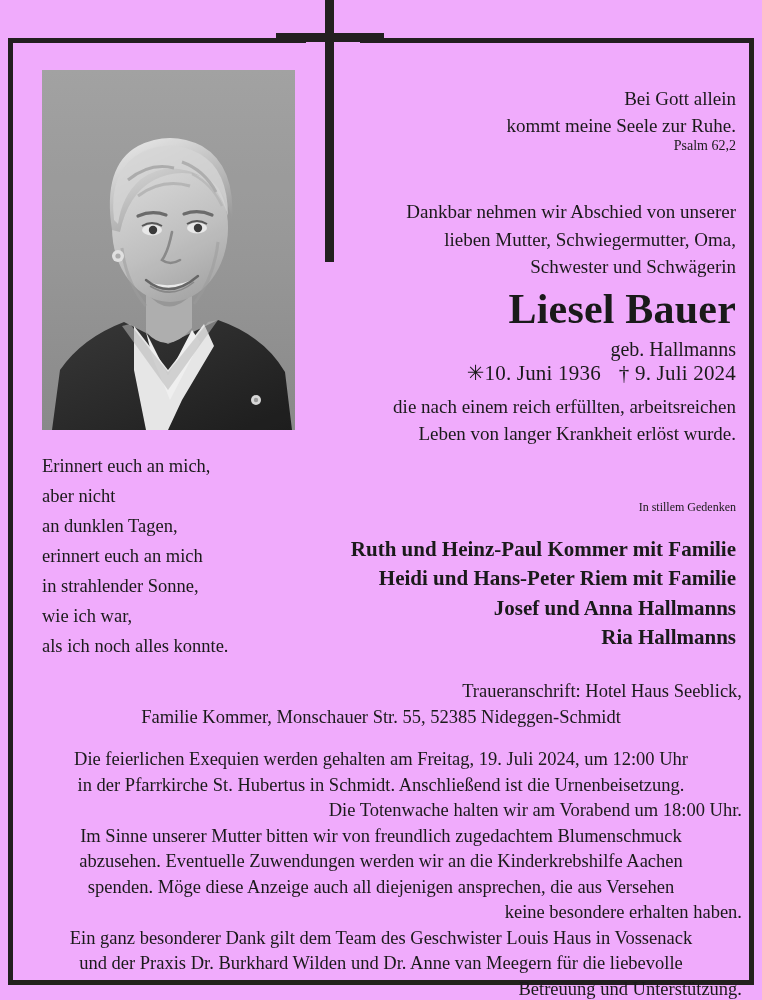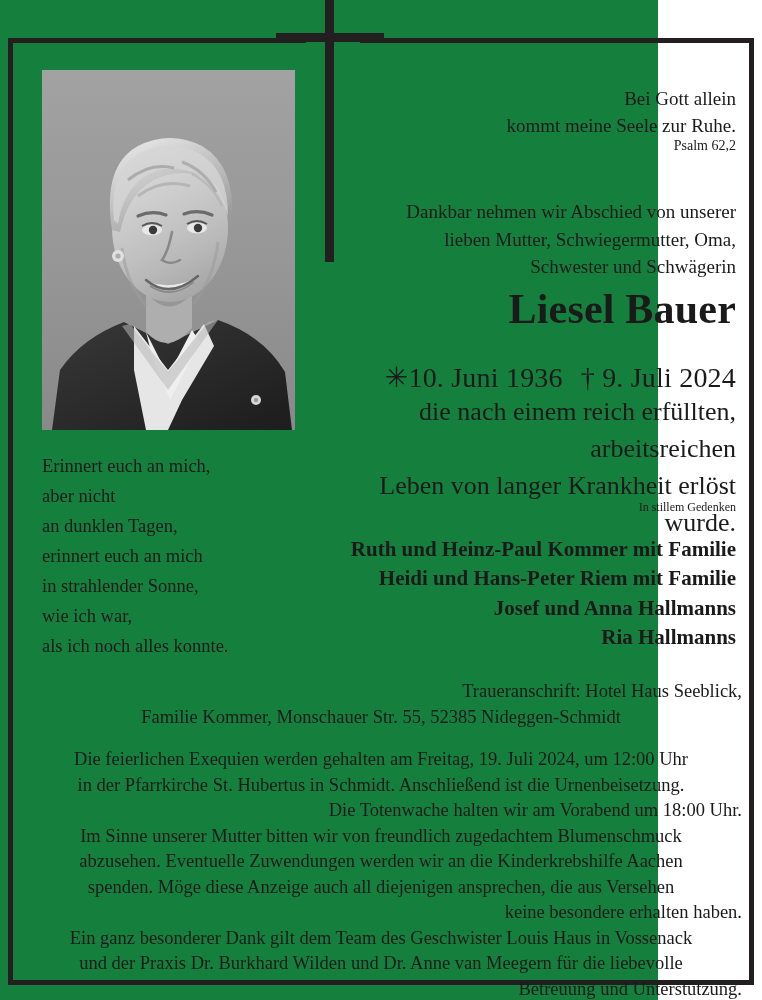--- a/index.html
+++ b/index.html
@@ -13,23 +13,23 @@
     position: relative;
     font-family: "Liberation Serif", "DejaVu Serif", serif;
     color: #1a1a1a;
     overflow: hidden;
   }
 
   
   #notice {
     position: absolute;
     left: 0; top: 0;
-    width: 658px;
+    width: 762px;
     height: 1000px;
-    background: #15803d;
+    background: #f0abfc;
   }
 
   .frame-edge {
     position: absolute;
     background: #231f20;
   }
   
   .frame-top-left  { left: 8px;   top: 38px;  width: 298px; height: 5px; }
   .frame-top-right { left: 360px; top: 38px;  width: 394px; height: 5px; }
   .frame-left      { left: 8px;   top: 38px;  width: 5px;   height: 947px; }
@@ -100,28 +100,28 @@
     font-weight: bold;
     letter-spacing: 0.2px;
     line-height: 1.08;
   }
   .maiden-name {
     top: 336px;
     font-size: 20px;
   }
   .dates {
     top: 360px;
-    font-size: 28px;
+    font-size: 21px;
     letter-spacing: 0.2px;
   }
   .dates .gap { display: inline-block; width: 18px; }
 
   .epitaph {
     top: 394px;
-    font-size: 26px;
+    font-size: 19px;
     line-height: 1.42;
   }
 
   
   .poem {
     position: absolute;
     left: 42px;
     top: 452px;
     width: 270px;
     text-align: left;
@@ -255,20 +255,21 @@
   </div>
   <div class="txt right-col verse-source">Psalm 62,2</div>
 
   <div class="txt right-col intro">
     <span>Dankbar nehmen wir Abschied von unserer</span><br>
     <span>lieben Mutter, Schwiegermutter, Oma,</span><br>
     <span>Schwester und Schwägerin</span>
   </div>
 
   <div class="txt deceased-name">Liesel Bauer</div>
+  <div class="txt right-col maiden-name">geb. Hallmanns</div>
 
   <div class="txt right-col dates">
     <span>✳</span><span>10. Juni 1936</span><span class="gap"></span><span>†</span>&nbsp;<span>9. Juli 2024</span>
   </div>
 
   <div class="txt right-col epitaph">
     <span>die nach einem reich erfüllten, arbeitsreichen</span><br>
     <span>Leben von langer Krankheit erlöst wurde.</span>
   </div>
 

